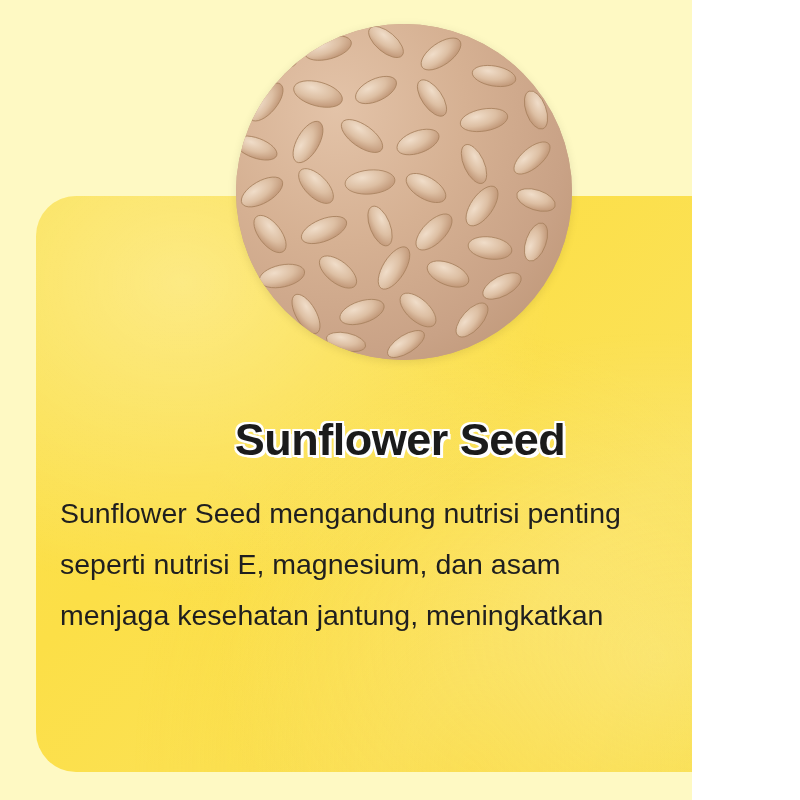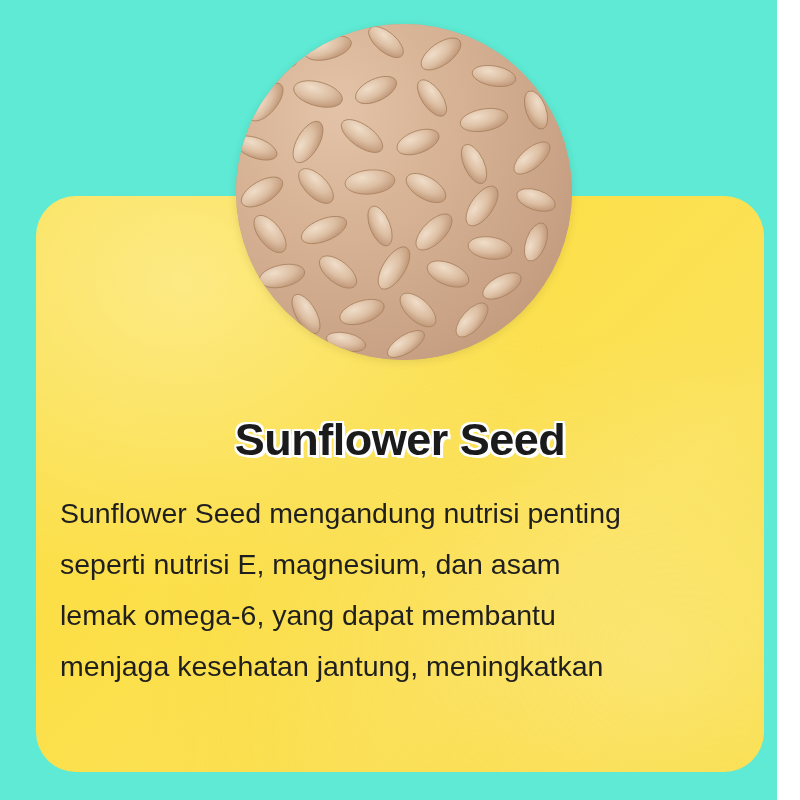--- a/index.html
+++ b/index.html
@@ -6,23 +6,23 @@
     margin: 0;
     padding: 0;
     width: 800px;
     height: 800px;
     background: #ffffff;
     font-family: "Liberation Sans", sans-serif;
   }
 
   .canvas {
     position: relative;
-    width: 777px;
+    width: 692px;
     height: 800px;
-    background: #5eead4;
+    background: #fef9c3;
     overflow: hidden;
   }
 
   
   .card {
     position: absolute;
     left: 36px;
     top: 196px;
     width: 728px;
     height: 576px;
@@ -253,17 +253,16 @@
       </g>
     </svg>
   </div>
   <div class="photo-ring"></div>
 
   <div class="title">Sunflower Seed</div>
 
   <div class="body-text">
     <span class="line">Sunflower Seed mengandung nutrisi penting</span>
     <span class="line">seperti nutrisi E, magnesium, dan asam</span>
-    <span class="line">lemak omega-6, yang dapat membantu</span>
     <span class="line">menjaga kesehatan jantung, meningkatkan</span>
   </div>
 
 </div>
 
 </body></html>

